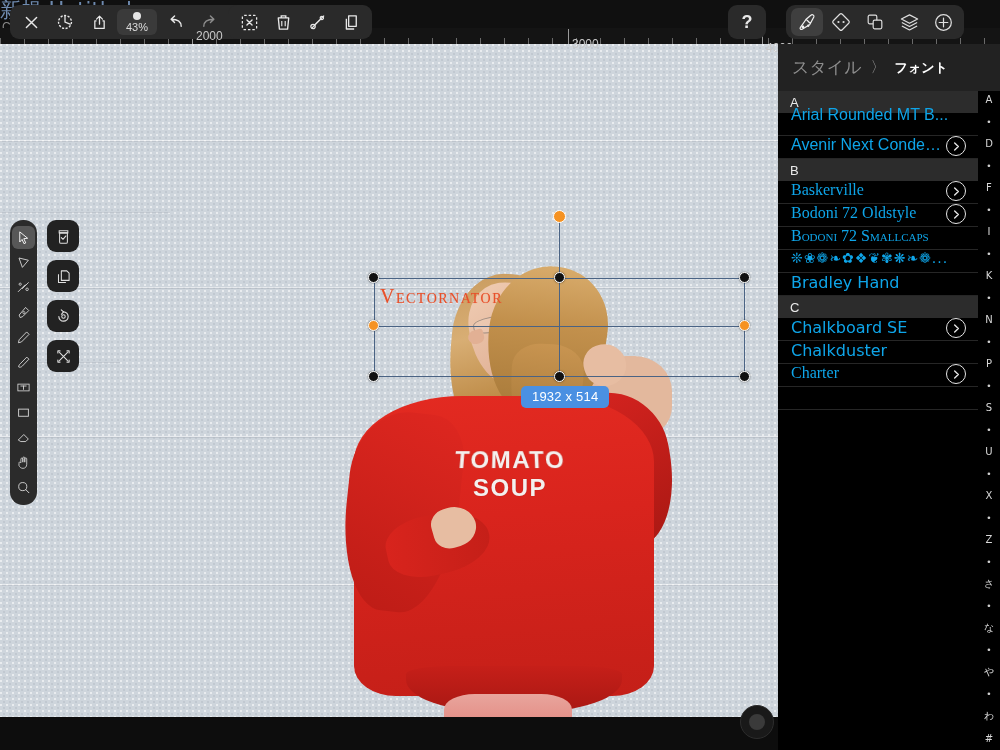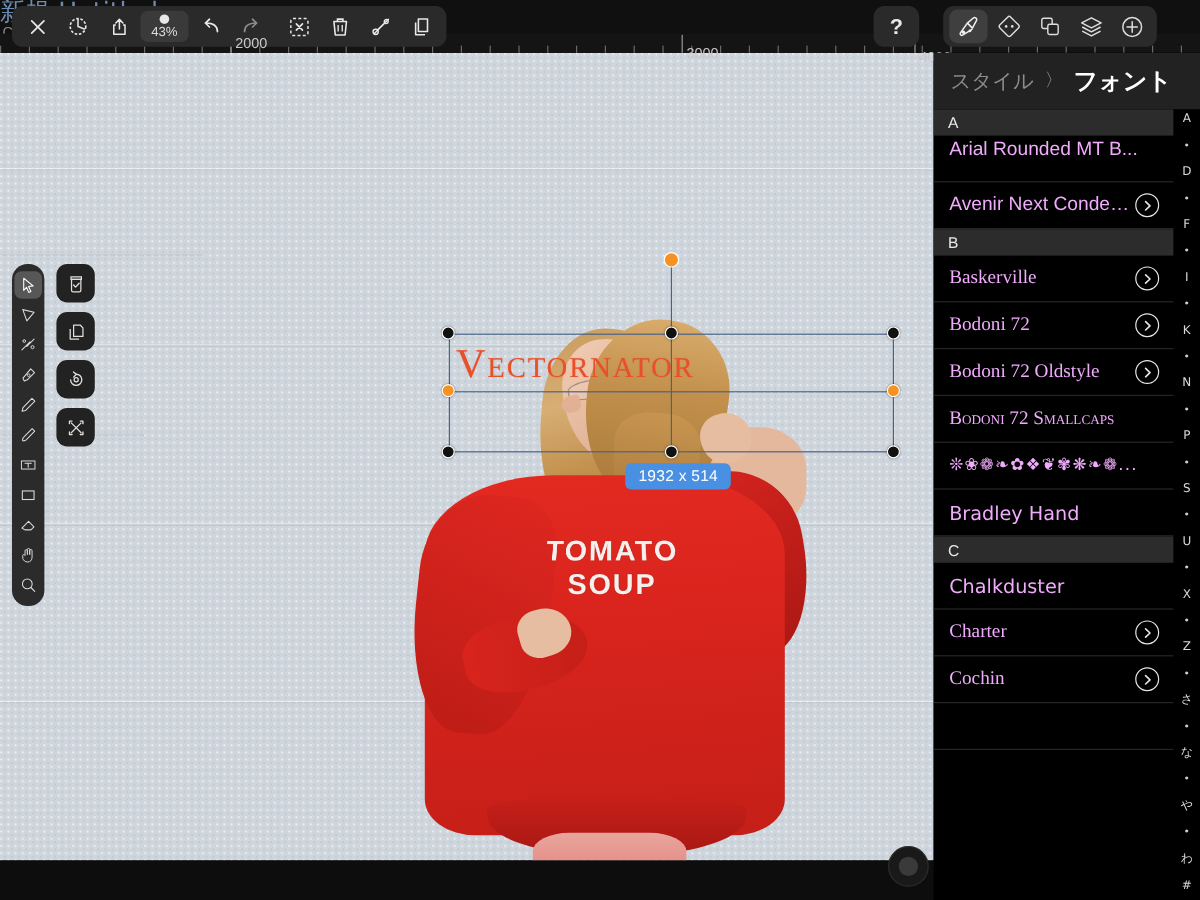--- a/index.html
+++ b/index.html
@@ -136,21 +136,21 @@
   #rotate-stem {
     position: absolute; left: 185px; top: -62px; width: 1.4px; height: 62px; background: #4a6384;
   }
   #rotate-handle {
     position: absolute; left: 179px; top: -68px; width: 13px; height: 13px; border-radius: 50%;
     background: #f59222; border: 1.7px solid #ffffff;
   }
   #vectornator-text {
     position: absolute; left: 6px; top: 7px;
     font-family: "Liberation Serif", serif;
-    color: #e8502a; font-size: 34px; letter-spacing: 1.5px;
+    color: #e8502a; font-size: 20px; letter-spacing: 1.5px;
     font-variant: small-caps; font-weight: 500;
     text-shadow: 0 0 1px rgba(232,80,42,.4);
     white-space: nowrap;
   }
   #size-badge {
     position: absolute; left: 147px; top: 108px;
     background: #4a90e2; color: #ffffff;
     font-size: 13px; padding: 3px 11px 4px; border-radius: 5px;
     white-space: nowrap; letter-spacing: .2px;
   }
@@ -227,32 +227,32 @@
   #panel {
     position: absolute; right: 0; top: 44px; width: 222px; height: 706px;
     background: #000000; display: flex; flex-direction: column; overflow: hidden;
   }
   #panel-header {
     height: 47px; background: #222222; display: flex; align-items: center;
     padding: 0 14px; gap: 9px; flex: none;
   }
   #crumb-style { color: #8d8d8d; font-size: 17px; font-family: "DejaVu Sans", sans-serif; cursor: pointer; }
   #crumb-sep { color: #8d8d8d; font-size: 15px; }
-  #crumb-font { color: #ffffff; font-size: 20px; font-family: "DejaVu Sans", sans-serif; font-weight: bold; text-align: right; }
+  #crumb-font { color: #ffffff; font-size: 13px; font-family: "DejaVu Sans", sans-serif; font-weight: bold; text-align: right; }
 
   #list-wrap { position: relative; flex: 1; overflow: hidden; }
   #font-list { position: absolute; inset: 0 22px 0 0; overflow: hidden; }
   .sec-head {
     height: 22px; background: #2c2c2c; color: #e9e9e9;
     font-size: 13px; display: flex; align-items: center; padding-left: 12px;
     font-family: "Liberation Sans", sans-serif;
   }
   .font-row {
-    height: 39px; display: flex; align-items: center; justify-content: space-between;
-    padding: 0 12px 0 13px; color: #f0abfc; cursor: pointer;
+    height: 23px; display: flex; align-items: flex-start; justify-content: space-between;
+    padding: 0 12px 0 13px; color: #0ea5e9; cursor: pointer;
     border-bottom: 1px solid #262626; position: relative;
   }
   .font-row.hl { background: #333333; }
   .font-name { font-size: 16px; white-space: nowrap; overflow: hidden; text-overflow: ellipsis; }
   .chev {
     width: 20px; height: 20px; border-radius: 50%; border: 1.4px solid #e6e6e6;
     display: flex; align-items: center; justify-content: center; flex: none; color: #e6e6e6;
   }
   .chev svg { display: block; }
   .f-serif  { font-family: "Liberation Serif", serif; }
@@ -617,64 +617,56 @@
           <div class="sec-head">B</div>
           <div class="font-row">
             <div class="font-name f-serif">Baskerville</div>
             <div class="chev">
               <svg width="11" height="11" viewBox="0 0 12 12">
                 <path d="M4 2.2 L8 6 L4 9.8" stroke="currentColor" stroke-width="1.5" fill="none" stroke-linecap="round" stroke-linejoin="round"></path>
               </svg>
             </div>
           </div>
           <div class="font-row">
-            <div class="font-name f-serif">Bodoni 72</div>
-            <div class="chev">
-              <svg width="11" height="11" viewBox="0 0 12 12">
-                <path d="M4 2.2 L8 6 L4 9.8" stroke="currentColor" stroke-width="1.5" fill="none" stroke-linecap="round" stroke-linejoin="round"></path>
-              </svg>
-            </div>
-          </div>
-          <div class="font-row">
             <div class="font-name f-serif">Bodoni 72 Oldstyle</div>
             <div class="chev">
               <svg width="11" height="11" viewBox="0 0 12 12">
                 <path d="M4 2.2 L8 6 L4 9.8" stroke="currentColor" stroke-width="1.5" fill="none" stroke-linecap="round" stroke-linejoin="round"></path>
               </svg>
             </div>
           </div>
           <div class="font-row">
             <div class="font-name f-smallcaps">Bodoni 72 Smallcaps</div>
           </div>
           <div class="font-row">
             <div class="font-name f-orn">❊❀❁❧✿❖❦✾❋❧❁...</div>
           </div>
           <div class="font-row">
             <div class="font-name f-dejavu">Bradley Hand</div>
           </div>
           <div class="sec-head">C</div>
           <div class="font-row">
+            <div class="font-name f-dejavu">Chalkboard SE</div>
+            <div class="chev">
+              <svg width="11" height="11" viewBox="0 0 12 12">
+                <path d="M4 2.2 L8 6 L4 9.8" stroke="currentColor" stroke-width="1.5" fill="none" stroke-linecap="round" stroke-linejoin="round"></path>
+              </svg>
+            </div>
+          </div>
+          <div class="font-row">
             <div class="font-name f-dejavu">Chalkduster</div>
           </div>
           <div class="font-row">
             <div class="font-name f-serif">Charter</div>
             <div class="chev">
               <svg width="11" height="11" viewBox="0 0 12 12">
                 <path d="M4 2.2 L8 6 L4 9.8" stroke="currentColor" stroke-width="1.5" fill="none" stroke-linecap="round" stroke-linejoin="round"></path>
               </svg>
             </div>
           </div>
-          <div class="font-row">
-            <div class="font-name f-serif">Cochin</div>
-            <div class="chev">
-              <svg width="11" height="11" viewBox="0 0 12 12">
-                <path d="M4 2.2 L8 6 L4 9.8" stroke="currentColor" stroke-width="1.5" fill="none" stroke-linecap="round" stroke-linejoin="round"></path>
-              </svg>
-            </div>
-          </div>
           <div class="font-row"></div>
         </div>
       <div id="index-rail">
           <div class="idx">A</div>
           <div class="idx dot">•</div>
           <div class="idx">D</div>
           <div class="idx dot">•</div>
           <div class="idx">F</div>
           <div class="idx dot">•</div>
           <div class="idx">I</div>

